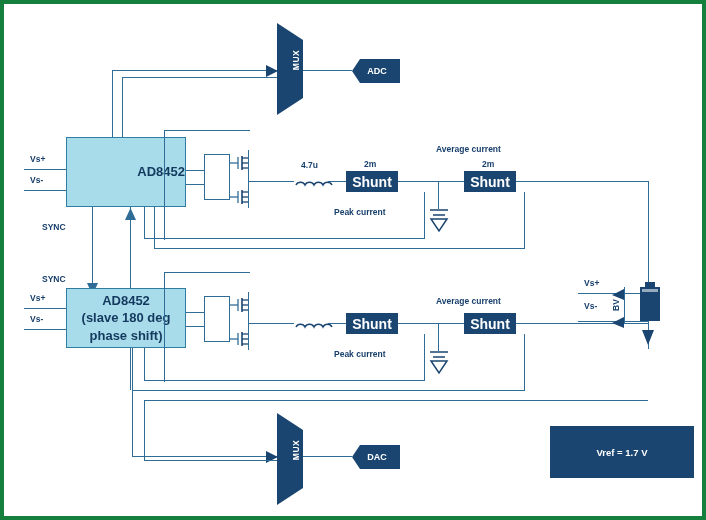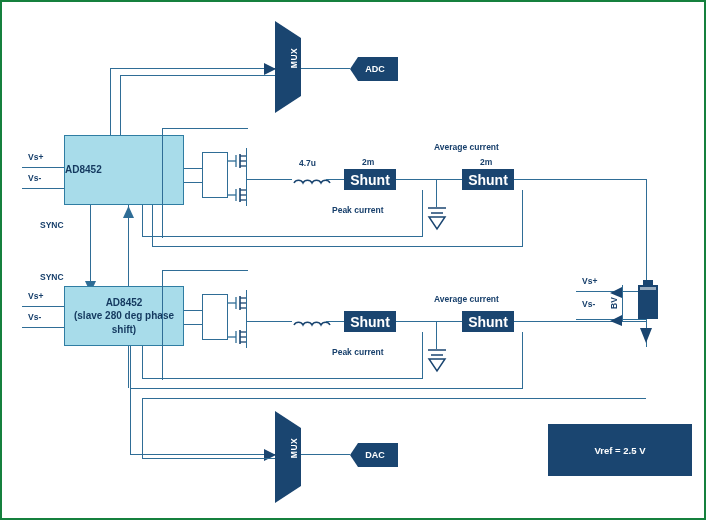--- a/index.html
+++ b/index.html
@@ -1,26 +1,26 @@
 <!DOCTYPE html>
 <html><head>
 <meta charset="utf-8">
 <style>
   html,body{margin:0;padding:0;background:#fff;}
   body{font-family:"Liberation Sans",sans-serif;}
   #canvas{
     position:relative;width:706px;height:520px;background:#ffffff;
-    border:2px solid #15803d;box-sizing:border-box;overflow:hidden;
+    border:4px solid #15803d;box-sizing:border-box;overflow:hidden;
   }
   .lbl{position:absolute;color:#173f6b;font-weight:bold;white-space:nowrap;}
   .lbl-sm{font-size:8.5px;}
   .chip{
     position:absolute;background:#a8dcea;border:1.3px solid #2f7da3;
-    color:#14395f;font-weight:bold;font-size:10px;text-align:center;
-    display:flex;align-items:center;justify-content:flex-start;line-height:1.35;
+    color:#14395f;font-weight:bold;font-size:13px;text-align:center;
+    display:flex;align-items:center;justify-content:flex-end;line-height:1.35;
     box-sizing:border-box;
   }
   .navybox{
     position:absolute;background:#1a4570;color:#ffffff;font-weight:bold;
     display:flex;align-items:center;justify-content:center;box-sizing:border-box;
   }
   .shunt{font-size:14px;}
   .vrefbox{font-size:9.5px;}
   .wire{position:absolute;background:#2f6d96;}
   .wh{height:1.4px;}
@@ -174,21 +174,21 @@
 
   <div class="wire wv" style="left:520px;top:188px;height:56px;"></div>
   <div class="wire wh" style="left:150px;top:244px;width:371px;"></div>
   <div class="wire wv" style="left:150px;top:203px;height:41px;"></div>
 
   <div class="lbl lbl-sm" style="left:38px;top:270px;">SYNC</div>
 
   <div class="chip" style="left:62px;top:284px;width:120px;height:60px;">
     <div>
       <div>AD8452</div>
-      <div>(slave 280 deg phase shift)</div>
+      <div>(slave 180 deg phase shift)</div>
     </div>
   </div>
 
   <div class="lbl lbl-sm" style="left:26px;top:289px;">Vs+</div>
   <div class="wire wh" style="left:20px;top:304px;width:42px;"></div>
   <div class="lbl lbl-sm" style="left:26px;top:310px;">Vs-</div>
   <div class="wire wh" style="left:20px;top:325px;width:42px;"></div>
 
   <div class="drvbox" style="left:200px;top:292px;width:26px;height:46px;"></div>
   <div class="wire wh" style="left:182px;top:308px;width:18px;"></div>
@@ -317,16 +317,16 @@
   </div>
 
   <div class="wire wv" style="left:644px;top:319px;height:26px;"></div>
   <div class="arrowhead" style="left:638px;top:326px;">
     <svg width="13" height="16" viewBox="0 0 13 16">
         <polygon points="0,0 12,0 6,15" fill="#1a4570"></polygon>
       </svg>
   </div>
 
   <div class="navybox vrefbox" style="left:546px;top:422px;width:144px;height:52px;">
-    <span>Vref = 2.5 V</span>
+    <span>Vref = 1.7 V</span>
   </div>
 
 </div>
 
 </body></html>

